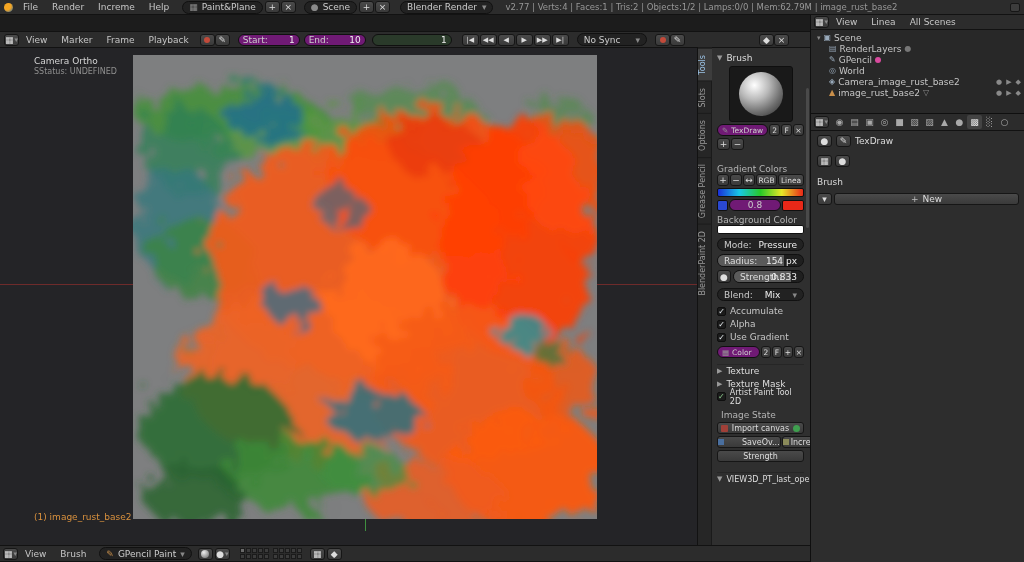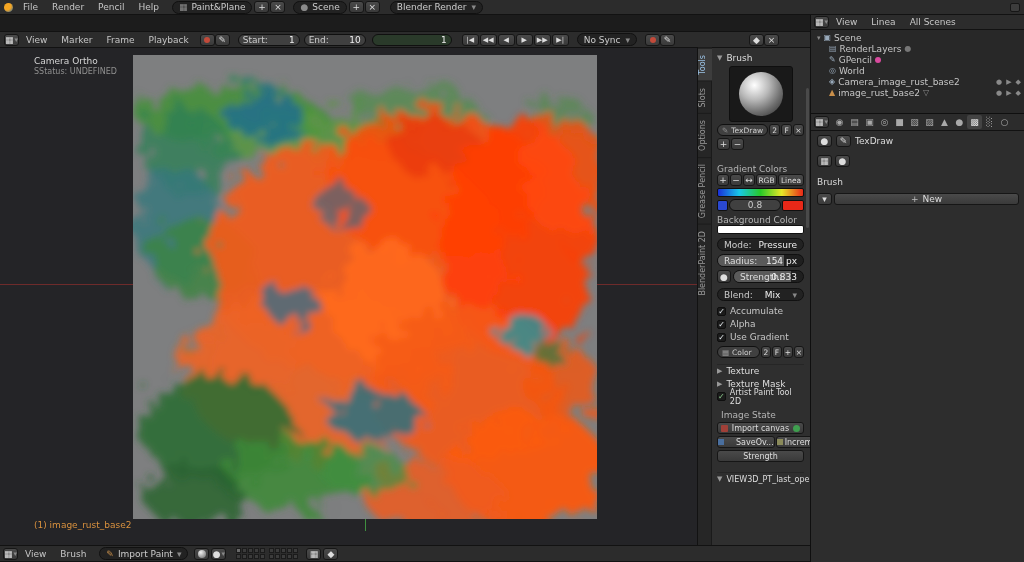--- a/index.html
+++ b/index.html
@@ -5,21 +5,21 @@
   *{box-sizing:border-box;margin:0;padding:0}
   html,body{width:1024px;height:562px}
   body{position:relative;background:#1e1e1e;font-family:"DejaVu Sans",sans-serif;font-size:9px;color:#c6c6c6;overflow:hidden}
   .abs{position:absolute}
   .row{display:flex;align-items:center}
   .menu{padding:0 7px;white-space:nowrap;cursor:default}
   .bar{background:#2c2c2c;border-bottom:1px solid #121212}
   .pill{background:#222;border:1px solid #111;border-radius:8px;display:flex;align-items:center;padding:0 6px;height:13px;color:#ccc;white-space:nowrap}
   .btn{background:linear-gradient(#4a4a4a,#3a3a3a);border:1px solid #161616;border-radius:3px;display:flex;align-items:center;justify-content:center;color:#ddd;height:12px;white-space:nowrap}
   .icobtn{width:15px;height:12px}
-  .field{background:#404040;border:1px solid #101010;border-radius:7px;display:flex;align-items:center;padding:0 4px;height:12px;color:#ccc;white-space:nowrap}
+  .field{background:#701a75;border:1px solid #101010;border-radius:7px;display:flex;align-items:center;padding:0 4px;height:12px;color:#ccc;white-space:nowrap}
   .slider{position:relative;height:13px;border-radius:7px;background:#1f1f1f;border:1px solid #101010;overflow:hidden}
   .slider .fill{position:absolute;top:0;bottom:0;left:0;background:#5a5a5a}
   .slider .lab{position:absolute;left:6px;top:1px;color:#ddd}
   .slider .val{position:absolute;right:6px;top:1px;color:#eee}
   .cbrow{display:flex;align-items:center;gap:4px;height:12px;margin:1px 0}
   .cb{width:9px;height:9px;background:#1b1b1b;border:1px solid #0e0e0e;border-radius:2px;color:#e8eef2;font-size:8px;line-height:8px;text-align:center}
   .phead{display:flex;align-items:center;gap:4px;height:13px;color:#dedede}
   .vtab{writing-mode:vertical-rl;transform:rotate(180deg);font-size:8px;color:#9a9a9a;padding:6px 0;text-align:center;width:14px;border-bottom:1px solid #1c1c1c;cursor:default}
   .vtab.active{background:#3d3d3d;color:#9cc3e6}
   .olrow{display:flex;align-items:center;gap:3px;height:11px;padding-left:6px;white-space:nowrap}
@@ -32,38 +32,39 @@
   .swatch{border:1px solid #101010;border-radius:2px}
   .glabel{color:#b4b4b4;height:11px;display:flex;align-items:center}
 </style>
 </head>
 <body>
 
 <div class="abs bar row" style="left:0;top:0;width:1024px;height:15px">
   <span class="abs" style="left:4px;top:3px;width:9px;height:9px;border-radius:50%;background:radial-gradient(circle at 35% 35%,#f5a623 45%,#1f65a6)"></span>
   <span class="menu" style="margin-left:16px">File</span>
   <span class="menu">Render</span>
-  <span class="menu">Pencil</span>
+  <span class="menu">Increme</span>
   <span class="menu">Help</span>
   <span class="pill" style="margin-left:6px;gap:4px">
     <span style="color:#8a8a8a">▦</span>
     <span>Paint&amp;Plane</span>
   </span>
   <span class="btn icobtn" style="margin-left:2px">+</span>
   <span class="btn icobtn" style="margin-left:1px">×</span>
   <span class="pill" style="margin-left:8px;gap:4px">
     <span style="color:#8a8a8a">●</span>
     <span>Scene</span>
   </span>
   <span class="btn icobtn" style="margin-left:2px">+</span>
   <span class="btn icobtn" style="margin-left:1px">×</span>
   <span class="pill" style="margin-left:10px;gap:5px">
     <span>Blender Render</span>
     <span style="color:#888">▾</span>
   </span>
+  <span style="margin-left:12px;color:#979797;font-size:8.5px;white-space:nowrap">v2.77 | Verts:4 | Faces:1 | Tris:2 | Objects:1/2 | Lamps:0/0 | Mem:62.79M | image_rust_base2</span>
   <span class="abs" style="right:4px;top:3px;width:10px;height:9px;background:#3c3c3c;border:1px solid #161616;border-radius:2px"></span>
 </div>
 
 <div class="abs" style="left:0;top:15px;width:810px;height:17px;background:#1c1c1c;border-bottom:1px solid #121212"></div>
 <div class="abs bar row" style="left:0;top:32px;width:810px;height:16px">
   <span class="btn icobtn" style="margin-left:4px;gap:1px">
       <span>▦</span>
       <span style="font-size:7px;color:#888">▾</span>
     </span>
   <span class="menu">View</span>
@@ -86,21 +87,21 @@
     <span style="color:#eee">1</span>
   </span>
   <span class="row" style="margin-left:10px;gap:1px">
     <span class="btn" style="width:17px;font-size:7px">|◀</span>
     <span class="btn" style="width:17px;font-size:7px">◀◀</span>
     <span class="btn" style="width:17px;font-size:7px">◀</span>
     <span class="btn" style="width:17px;font-size:7px">▶</span>
     <span class="btn" style="width:17px;font-size:7px">▶▶</span>
     <span class="btn" style="width:17px;font-size:7px">▶|</span>
   </span>
-  <span class="pill" style="margin-left:8px;gap:5px">
+  <span class="pill" style="margin-left:8px;gap:15px">
     <span>No Sync</span>
     <span style="color:#888">▾</span>
   </span>
   <span class="btn icobtn" style="margin-left:8px">
       <span style="width:6px;height:6px;border-radius:50%;background:#c24a3a"></span>
     </span>
   <span class="btn icobtn">✎</span>
   <span class="btn icobtn" style="margin-left:74px">◆</span>
   <span class="btn icobtn">×</span>
 </div>
@@ -157,21 +158,21 @@
       <circle cx="30" cy="230" r="3" fill="#33787c" opacity="0.6"></circle>
       <circle cx="260" cy="330" r="3" fill="#1f7286" opacity="0.6"></circle>
     </g>
   </svg>
 
   <div class="abs" style="left:0;top:236px;width:133px;height:1px;background:#6e2b2b"></div>
   <div class="abs" style="left:597px;top:236px;width:100px;height:1px;background:#6e2b2b"></div>
   <div class="abs" style="left:232px;top:471px;width:1px;height:12px;background:#3f8f3f;margin-left:133px"></div>
   <div class="abs" style="left:34px;top:8px;color:#d6d6d6">Camera Ortho</div>
   <div class="abs" style="left:34px;top:19px;color:#8f8f8f;font-size:8px">SStatus: UNDEFINED</div>
-  <div class="abs" style="left:34px;bottom:15px;color:#d9913e">(1) image_rust_base2</div>
+  <div class="abs" style="left:34px;bottom:23px;color:#d9913e">(1) image_rust_base2</div>
 </div>
 
 <div class="abs" style="left:697px;top:48px;width:113px;height:497px;background:#2f2f2f;border-left:1px solid #121212">
 
   <div class="abs" style="left:0;top:0;width:14px;height:497px;background:#262626;border-right:1px solid #1a1a1a">
     <div class="vtab active">Tools</div>
     <div class="vtab">Slots</div>
     <div class="vtab">Options</div>
     <div class="vtab">Grease Pencil</div>
     <div class="vtab">BlenderPaint 2D</div>
@@ -285,21 +286,21 @@
       <span style="font-size:8px">Artist Paint Tool 2D</span>
     </div>
 
     <div class="glabel" style="margin-top:6px;padding-left:4px">Image State</div>
     <div class="btn" style="margin-top:2px;gap:4px">
       <span style="width:7px;height:7px;background:#a04038;border-radius:1px"></span>
       <span style="font-size:8px">Import canvas</span>
       <span style="width:7px;height:7px;background:#3f9f4f;border-radius:50%"></span>
     </div>
     <div class="row" style="gap:1px;margin-top:2px">
-      <span class="btn" style="flex:1;gap:12px;font-size:8px">
+      <span class="btn" style="flex:1;gap:18px;font-size:8px">
         <span style="width:6px;height:6px;background:#4a6f9f"></span>
         <span>SaveOv...</span>
       </span>
       <span class="btn" style="flex:1;gap:2px;font-size:8px">
         <span style="width:6px;height:6px;background:#8a8a5a"></span>
         <span>Increme...</span>
       </span>
     </div>
     <div class="btn" style="margin-top:2px;font-size:8px">Strength</div>
 
@@ -405,21 +406,21 @@
 
 <div class="abs bar row" style="left:0;top:545px;width:810px;height:17px;border-top:1px solid #121212">
   <span class="btn icobtn" style="margin-left:3px;gap:1px">
       <span>▦</span>
       <span style="font-size:7px;color:#888">▾</span>
     </span>
   <span class="menu">View</span>
   <span class="menu">Brush</span>
   <span class="pill" style="margin-left:6px;gap:4px">
     <span style="color:#c98f4a">✎</span>
-    <span>Import Paint</span>
+    <span>GPencil Paint</span>
     <span style="color:#888">▾</span>
   </span>
   <span class="btn icobtn" style="margin-left:6px">
       <span style="width:8px;height:8px;border-radius:50%;background:radial-gradient(circle at 35% 30%,#eee,#666)"></span>
     </span>
   <span class="btn icobtn" style="margin-left:2px;gap:1px">
       <span>●</span>
       <span style="font-size:7px;color:#888">▾</span>
     </span>
   <span class="lgrid" style="margin-left:10px">

